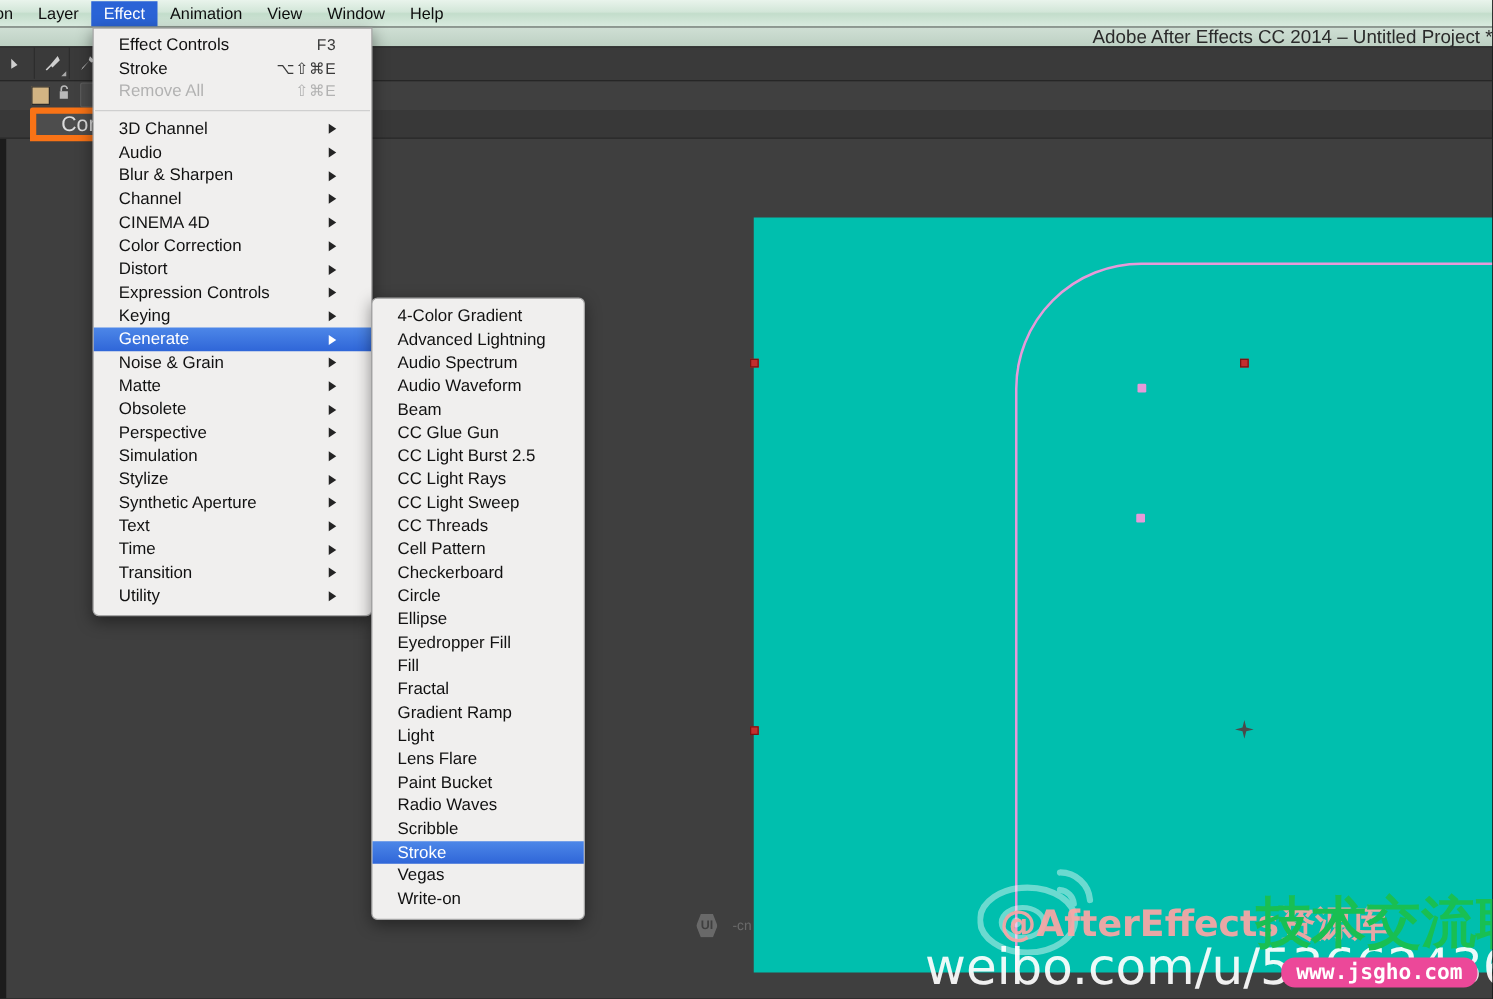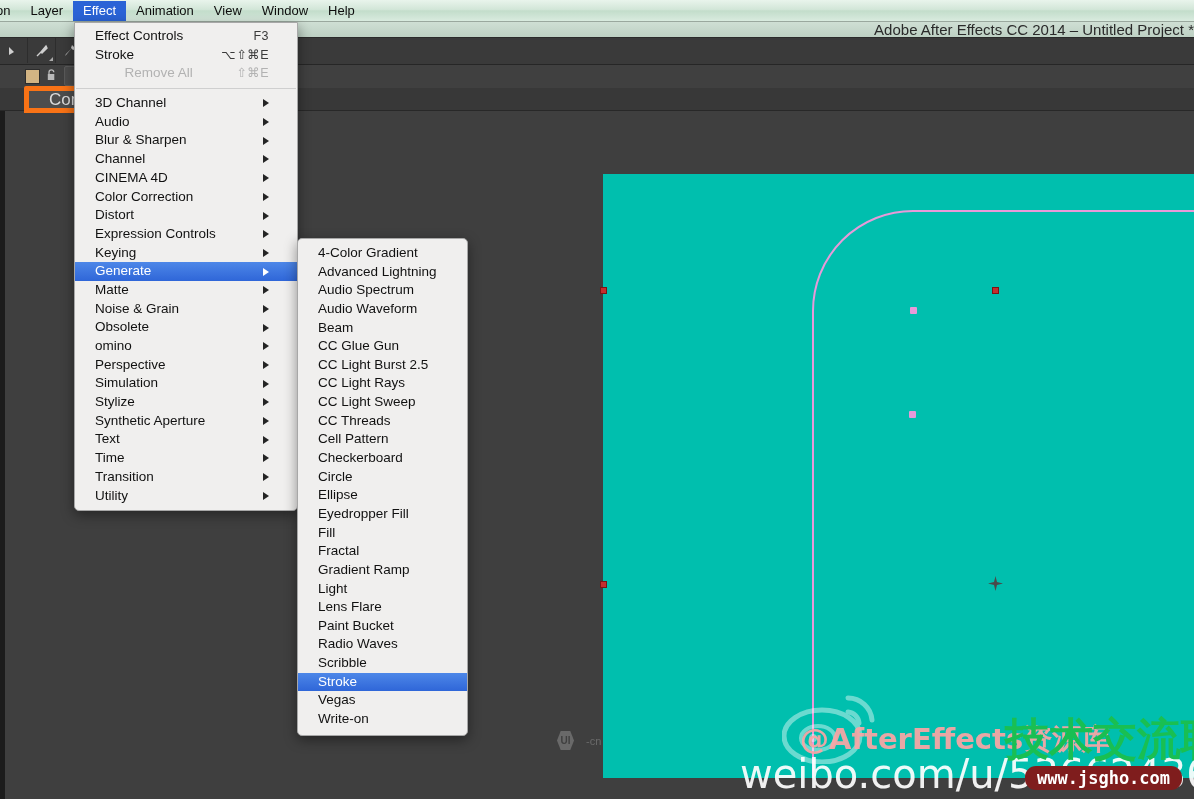--- a/index.html
+++ b/index.html
@@ -266,21 +266,21 @@
     font-size: 44px;
     line-height: 50px;
     white-space: nowrap;
     font-weight: bold;
     z-index: 14;
     font-family: "DejaVu Sans", "Liberation Sans", sans-serif;
   }
   .wm-badge {
     position: absolute;
     left: 1025px; top: 766px;
-    background: #7f1d1d;
+    background: #ec4899;
     color: #ffffff;
     font-size: 17px;
     font-weight: bold;
     padding: 2px 12px;
     border-radius: 11px;
     white-space: nowrap;
     z-index: 15;
     font-family: "DejaVu Sans Mono", monospace;
   }
 
@@ -318,21 +318,21 @@
     cursor: default;
   }
   .mrow .label { flex: 1 1 auto; }
   .mrow .shortcut {
     font-size: 12.5px;
     color: #3a3a3a;
     margin-left: 14px;
     letter-spacing: 0.5px;
   }
   .mrow.disabled .label,
-  .mrow.disabled .shortcut { color: #b2b2b2; text-align: center; }
+  .mrow.disabled .shortcut { color: #b2b2b2; }
   .mrow.selected {
     background: linear-gradient(to bottom, #4d87e8 0%, #2f66d8 100%);
     color: #ffffff;
   }
   .mrow.selected .label { color: #ffffff; }
   .mrow .arrow {
     margin-left: 10px;
     width: 0; height: 0;
     border-top: 4.5px solid transparent;
     border-bottom: 4.5px solid transparent;
@@ -495,33 +495,29 @@
       </div>
       <div class="mrow">
         <span class="label">Keying</span>
         <span class="arrow"></span>
       </div>
       <div class="mrow selected">
         <span class="label">Generate</span>
         <span class="arrow"></span>
       </div>
       <div class="mrow">
+        <span class="label">Noise &amp; Grain</span>
+        <span class="arrow"></span>
+      </div>
+      <div class="mrow">
         <span class="label">Matte</span>
         <span class="arrow"></span>
       </div>
       <div class="mrow">
-        <span class="label">Noise &amp; Grain</span>
-        <span class="arrow"></span>
-      </div>
-      <div class="mrow">
         <span class="label">Obsolete</span>
-        <span class="arrow"></span>
-      </div>
-      <div class="mrow">
-        <span class="label">omino</span>
         <span class="arrow"></span>
       </div>
       <div class="mrow">
         <span class="label">Perspective</span>
         <span class="arrow"></span>
       </div>
       <div class="mrow">
         <span class="label">Simulation</span>
         <span class="arrow"></span>
       </div>

